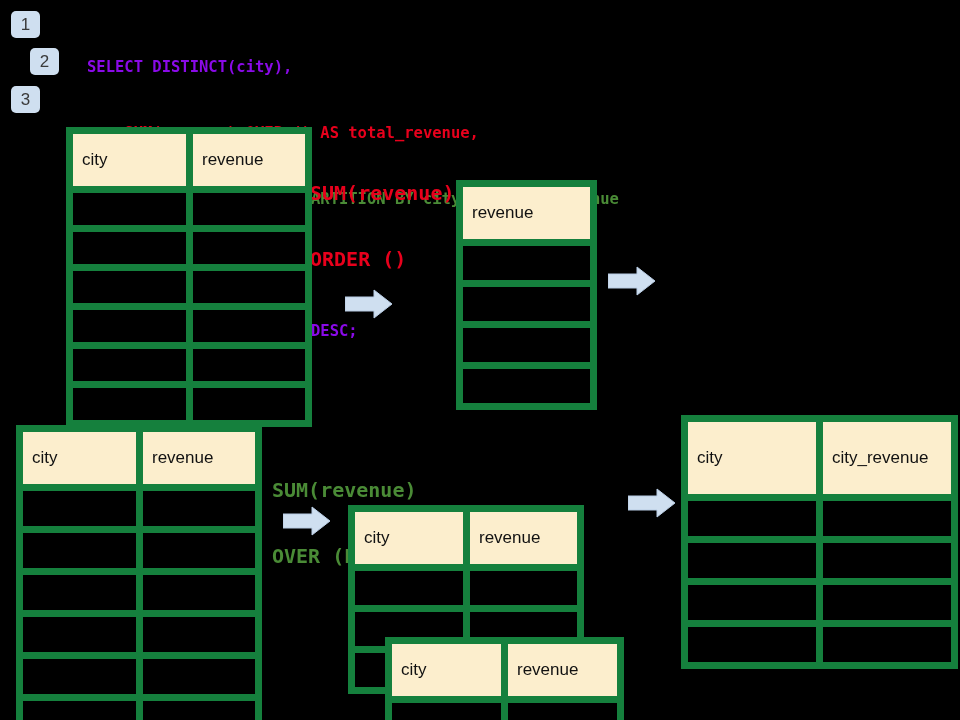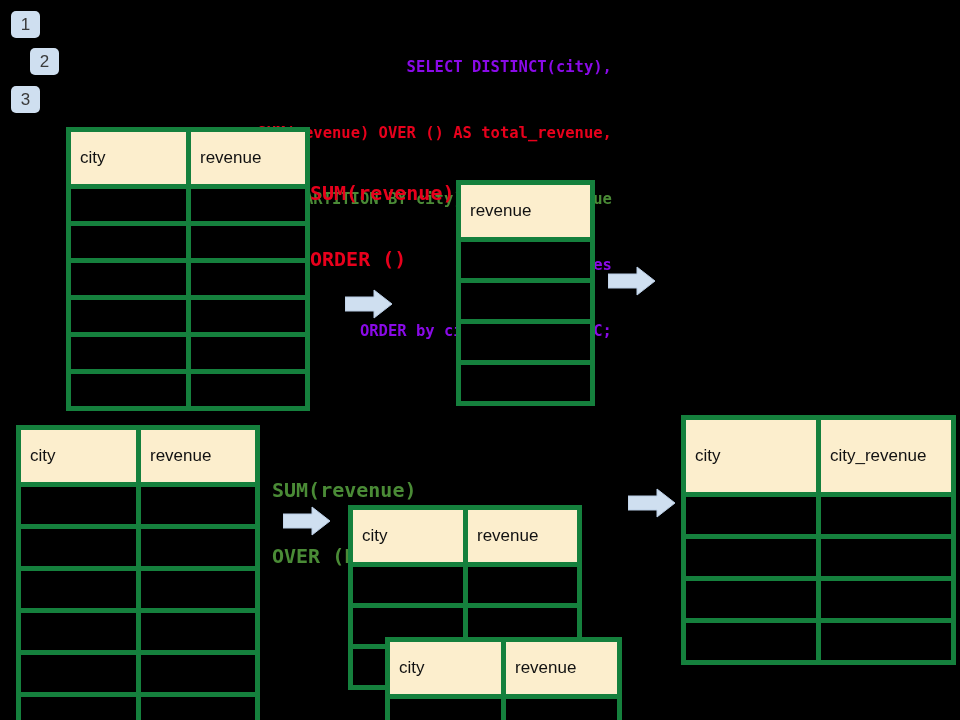--- a/index.html
+++ b/index.html
@@ -63,21 +63,21 @@
   }
 
   
   .tbl {
     position: absolute;
     border-collapse: collapse;
     table-layout: fixed;
     background: #000000;
   }
   .tbl th, .tbl td {
-    border: 5px solid #15803d;
+    border: 7px solid #15803d;
     padding: 16px;
     margin: 0;
   }
   .tbl th {
     background: #fceecd;
     color: #111111;
     font-family: "Liberation Sans", sans-serif;
     font-weight: 400;
     font-size: 17px;
     text-align: left;
@@ -101,21 +101,21 @@
 </style>
 </head>
 <body>
 
 <div id="canvas">
 
   <div class="step-badge" style="left:11px; top:11px;">1</div>
   <div class="step-badge" style="left:30px; top:48px;">2</div>
   <div class="step-badge" style="left:11px; top:86px;">3</div>
 
-  <div class="sql-block" style="left:80px; top:12px;text-align:right;">
+  <div class="sql-block" style="left:87px; top:12px;">
     <div class="sql-line" style="color:#8a0ae8;">SELECT DISTINCT(city),</div>
     <div class="sql-line" style="color:#e8001c;">    SUM(revenue) OVER () AS total_revenue,</div>
     <div class="sql-line" style="color:#4a8b36;">    SUM(revenue) OVER (PARTITION BY city) as city_revenue</div>
     <div class="sql-line" style="color:#8a0ae8;">  FROM rides</div>
     <div class="sql-line" style="color:#8a0ae8;">  ORDER by city_revenue DESC;</div>
   </div>
 
 
   <div class="annot" style="left:310px; top:138px; color:#e8001c;">
     <div>SUM(revenue)</div>

